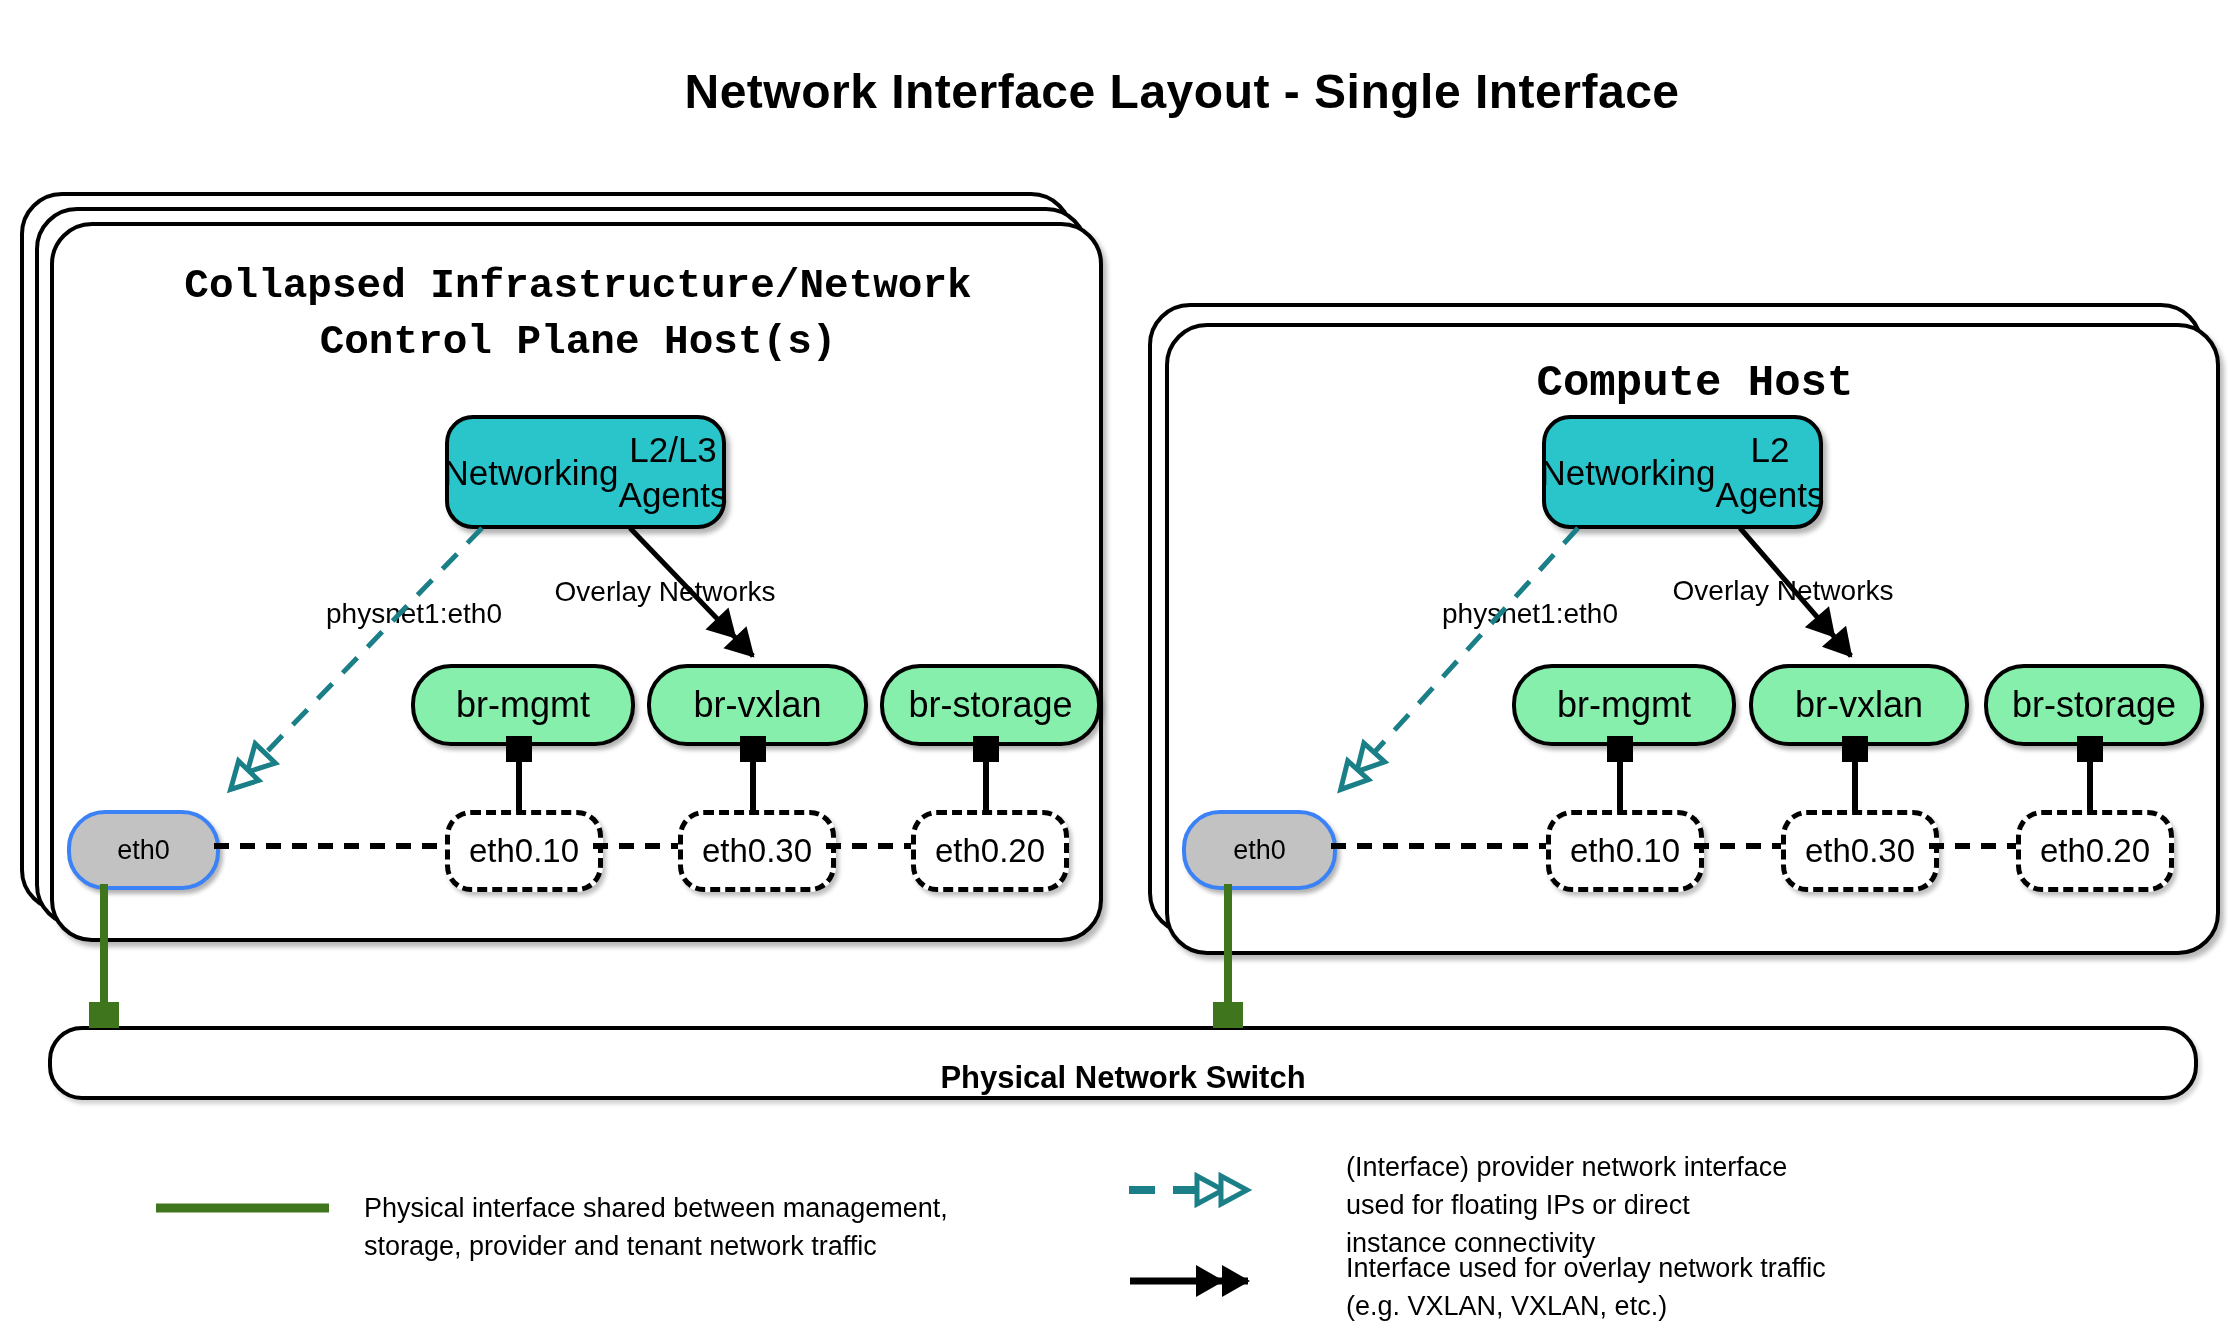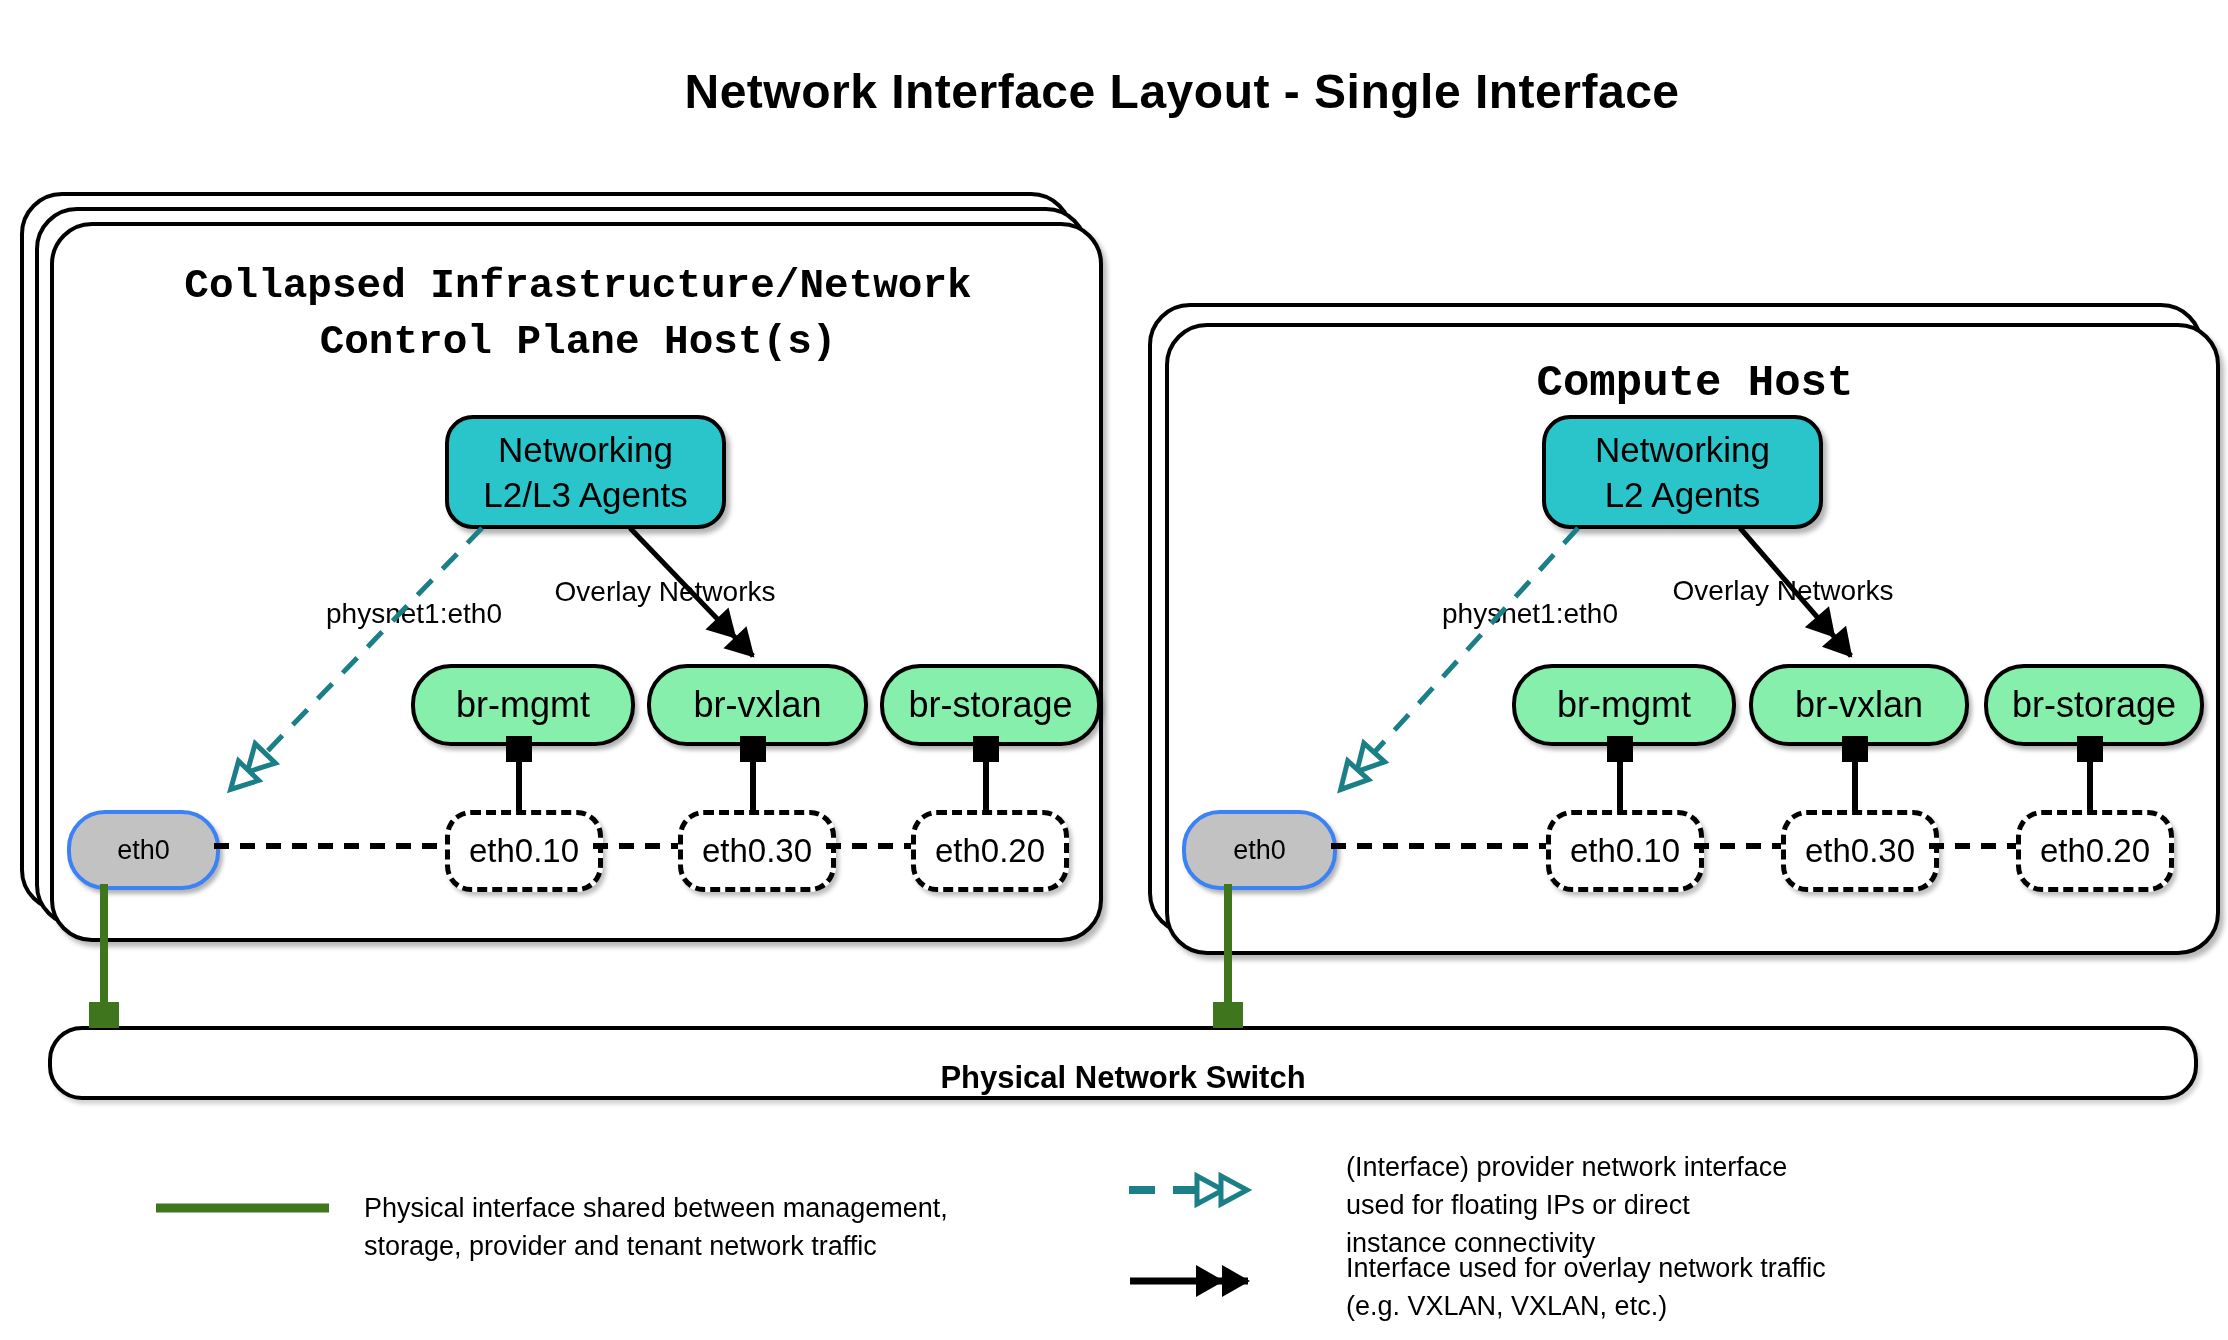--- a/index.html
+++ b/index.html
@@ -13,21 +13,21 @@
     left:1182px;top:64px;transform:translateX(-50%);
     font-size:48px;font-weight:bold;white-space:nowrap;letter-spacing:0.5px;
   }
   .host-layer{
     background:#fff;border:4px solid #000;border-radius:42px;
   }
   .shadow{box-shadow:4px 5px 5px rgba(0,0,0,0.28);}
   .host-title{font-weight:bold;font-size:41px;line-height:56px;text-align:center;white-space:nowrap;font-family:Liberation Mono, monospace;}
   .agent-box{
     background:var(--teal-fill,#29C5CB);border:4px solid #000;border-radius:28px;
-    font-size:35px;line-height:45px;flex-direction:column;
+    font-size:35px;line-height:45px;flex-direction:row;
     box-shadow:4px 5px 5px rgba(0,0,0,0.3);
   }
   .pill{
     background:#86efac;border:4px solid #000;border-radius:40px;font-size:36px;
     box-shadow:3px 4px 4px rgba(0,0,0,0.3);
   }
   .vlan{
     background:#fff;border:5px dashed #000;border-radius:26px;font-size:33px;
     box-shadow:3px 4px 4px rgba(0,0,0,0.25);
   }

